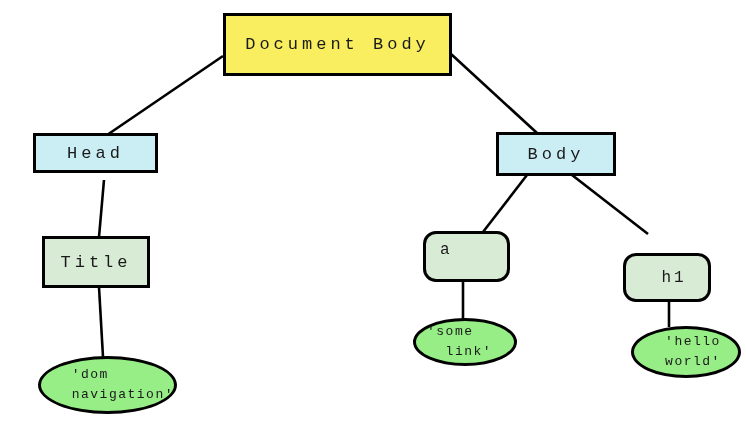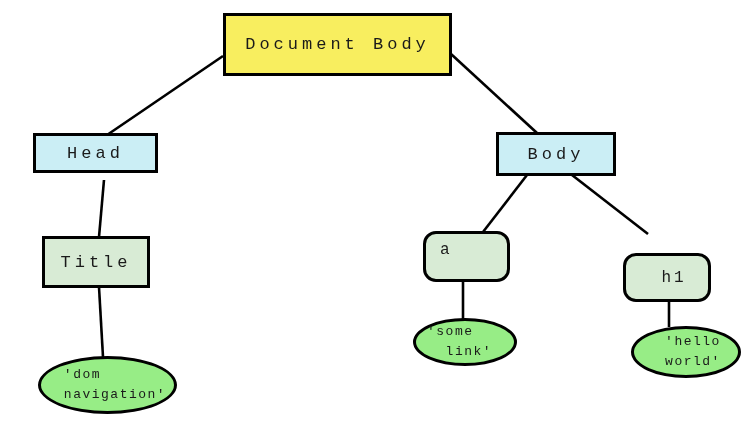--- a/index.html
+++ b/index.html
@@ -63,21 +63,21 @@
   #node-h1 {
     left: 623px; top: 233px; width: 88px; height: 49px;
     border-radius: 13px;
     justify-content: center;
     padding-left: 14px;
     margin-top: 20px;
   }
   .ellipse { border-radius: 50%; }
   #node-dom-navigation {
     left: 38px;  top: 356px; width: 139px; height: 58px;
-    justify-content: center;
+    justify-content: flex-end;
     padding-left: 15px;
   }
   #node-some-link {
     left: 413px; top: 318px; width: 104px; height: 48px;
     justify-content: flex-start;
     padding-left: 11px;
   }
   #node-hello-world {
     left: 631px; top: 326px; width: 110px; height: 52px;
     justify-content: flex-start;

